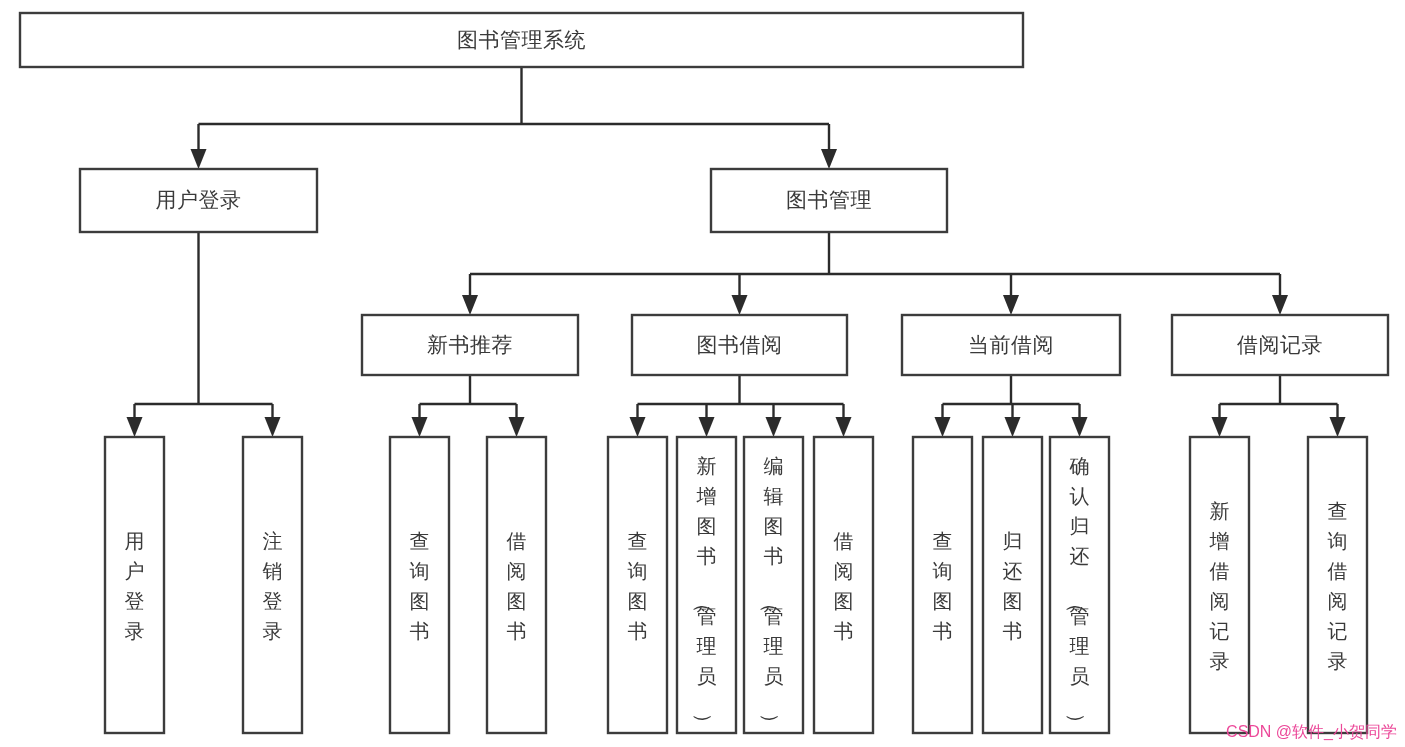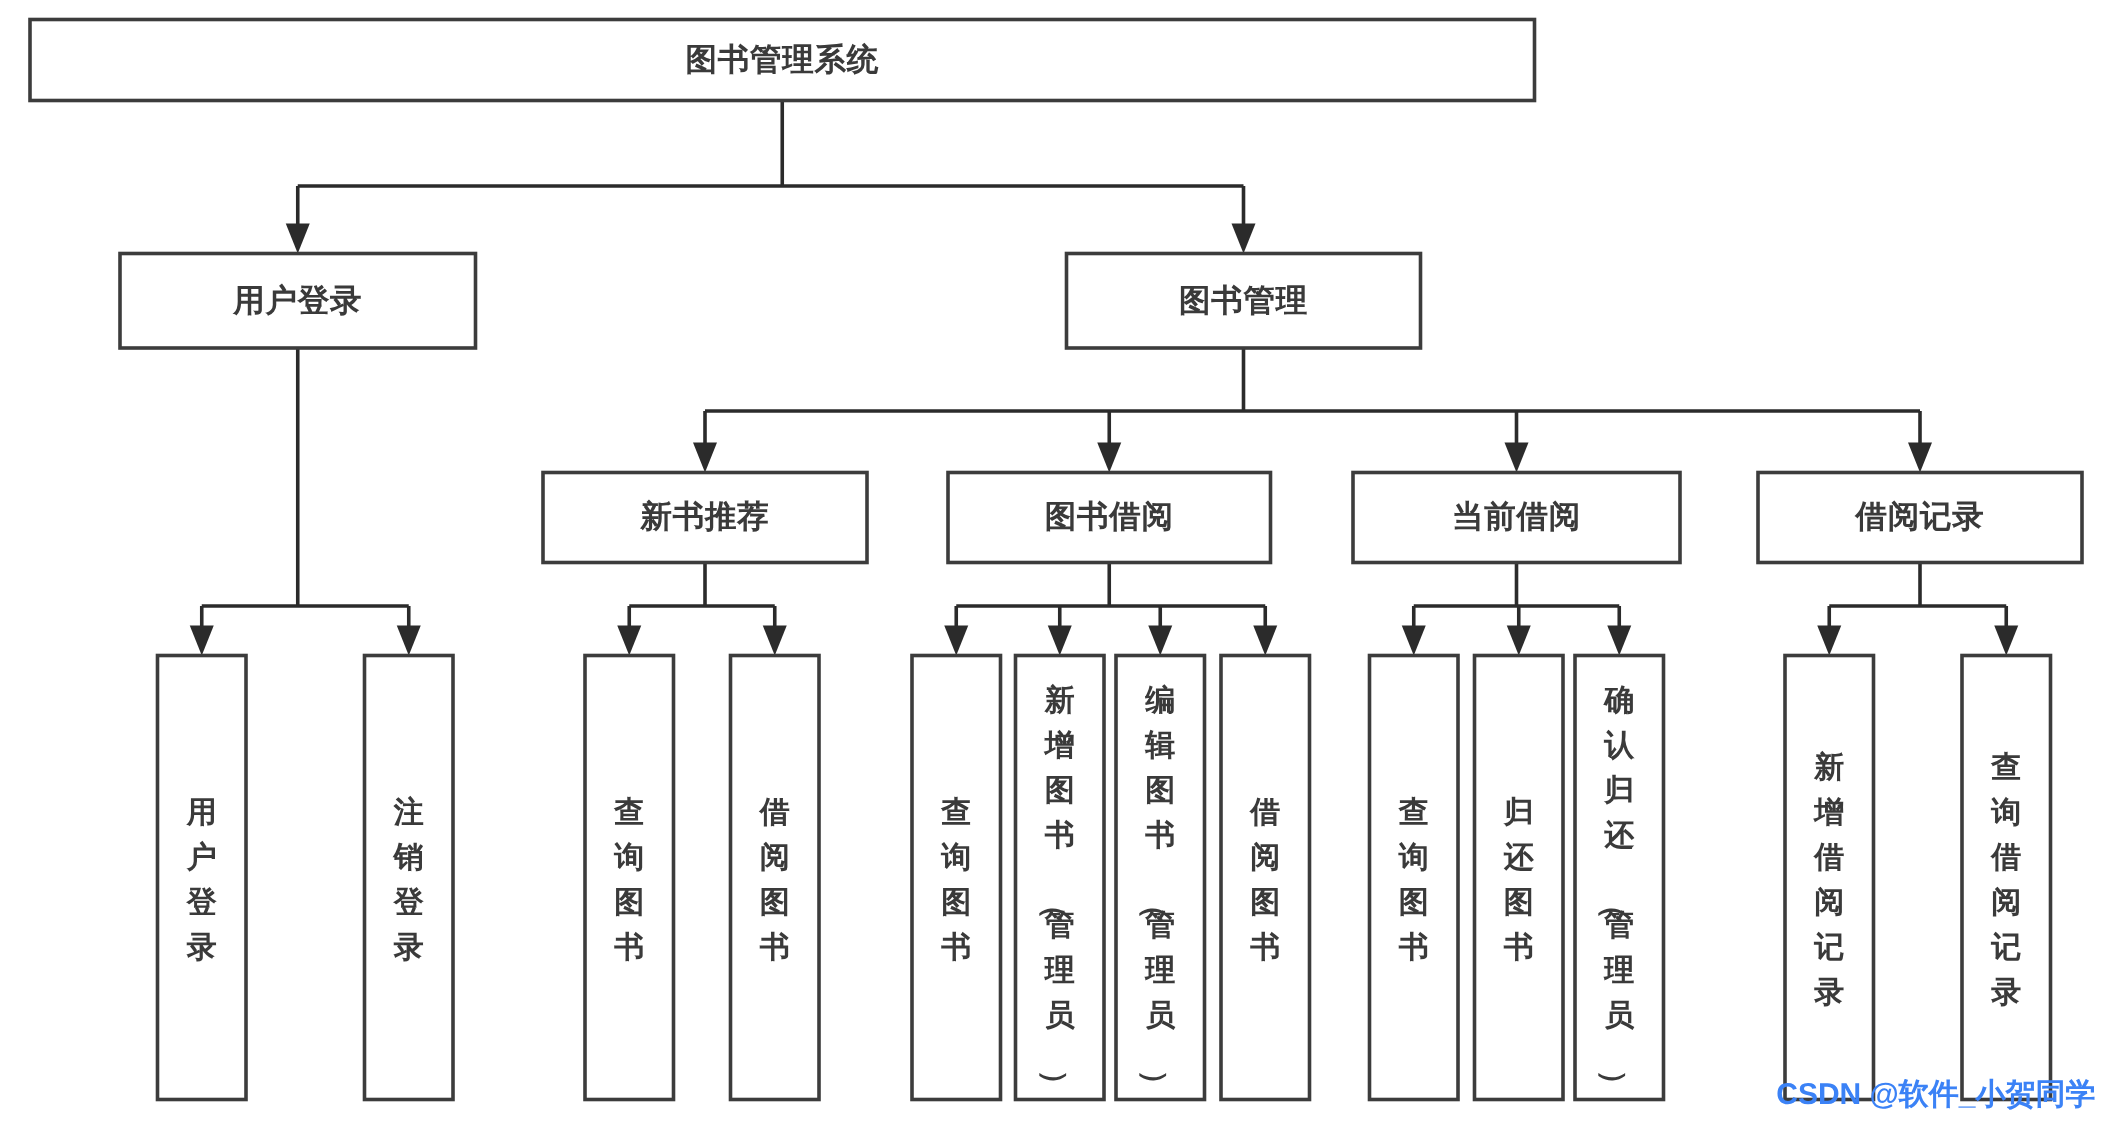--- a/index.html
+++ b/index.html
@@ -1,21 +1,21 @@
 <!DOCTYPE html>
 <html><head>
 <meta charset="utf-8">
 <title>图书管理系统 功能结构图</title>
 <style>
   html,body{margin:0;padding:0;background:#ffffff;}
   body{
     font-family:"Liberation Sans","DejaVu Sans",sans-serif;
     width:1405px;height:747px;overflow:hidden;
   }
-  #diagram-root{position:relative;width:1405px;height:747px;background:#fff;font-weight:bold;}
+  #diagram-root{position:relative;width:1405px;height:747px;background:#fff;}
   svg#tree-svg{position:absolute;left:0;top:0;width:1405px;height:747px;}
 
   .node-box{
     fill:#ffffff;
     stroke:#3c3c3c;
     stroke-width:2.4;
   }
   .node-label-h{
     font-family:"Liberation Sans","DejaVu Sans",sans-serif;
     font-size:21px;
@@ -36,22 +36,22 @@
     fill:none;
     stroke-linecap:butt;
   }
   .arrow-head{fill:#2b2b2b;stroke:none;}
 
   .watermark{
     position:absolute;
     right:8px;
     bottom:4px;
     font-family:"Liberation Sans","DejaVu Sans",sans-serif;
-    font-size:20px;
-    color:#3b82f6;
+    font-size:16px;
+    color:#ec4899;
     white-space:nowrap;
     pointer-events:none;
     user-select:none;
   }
 </style>
 </head>
 <body>
 
 <div id="diagram-root">
   <svg id="tree-svg" viewBox="0 0 1405 747">

